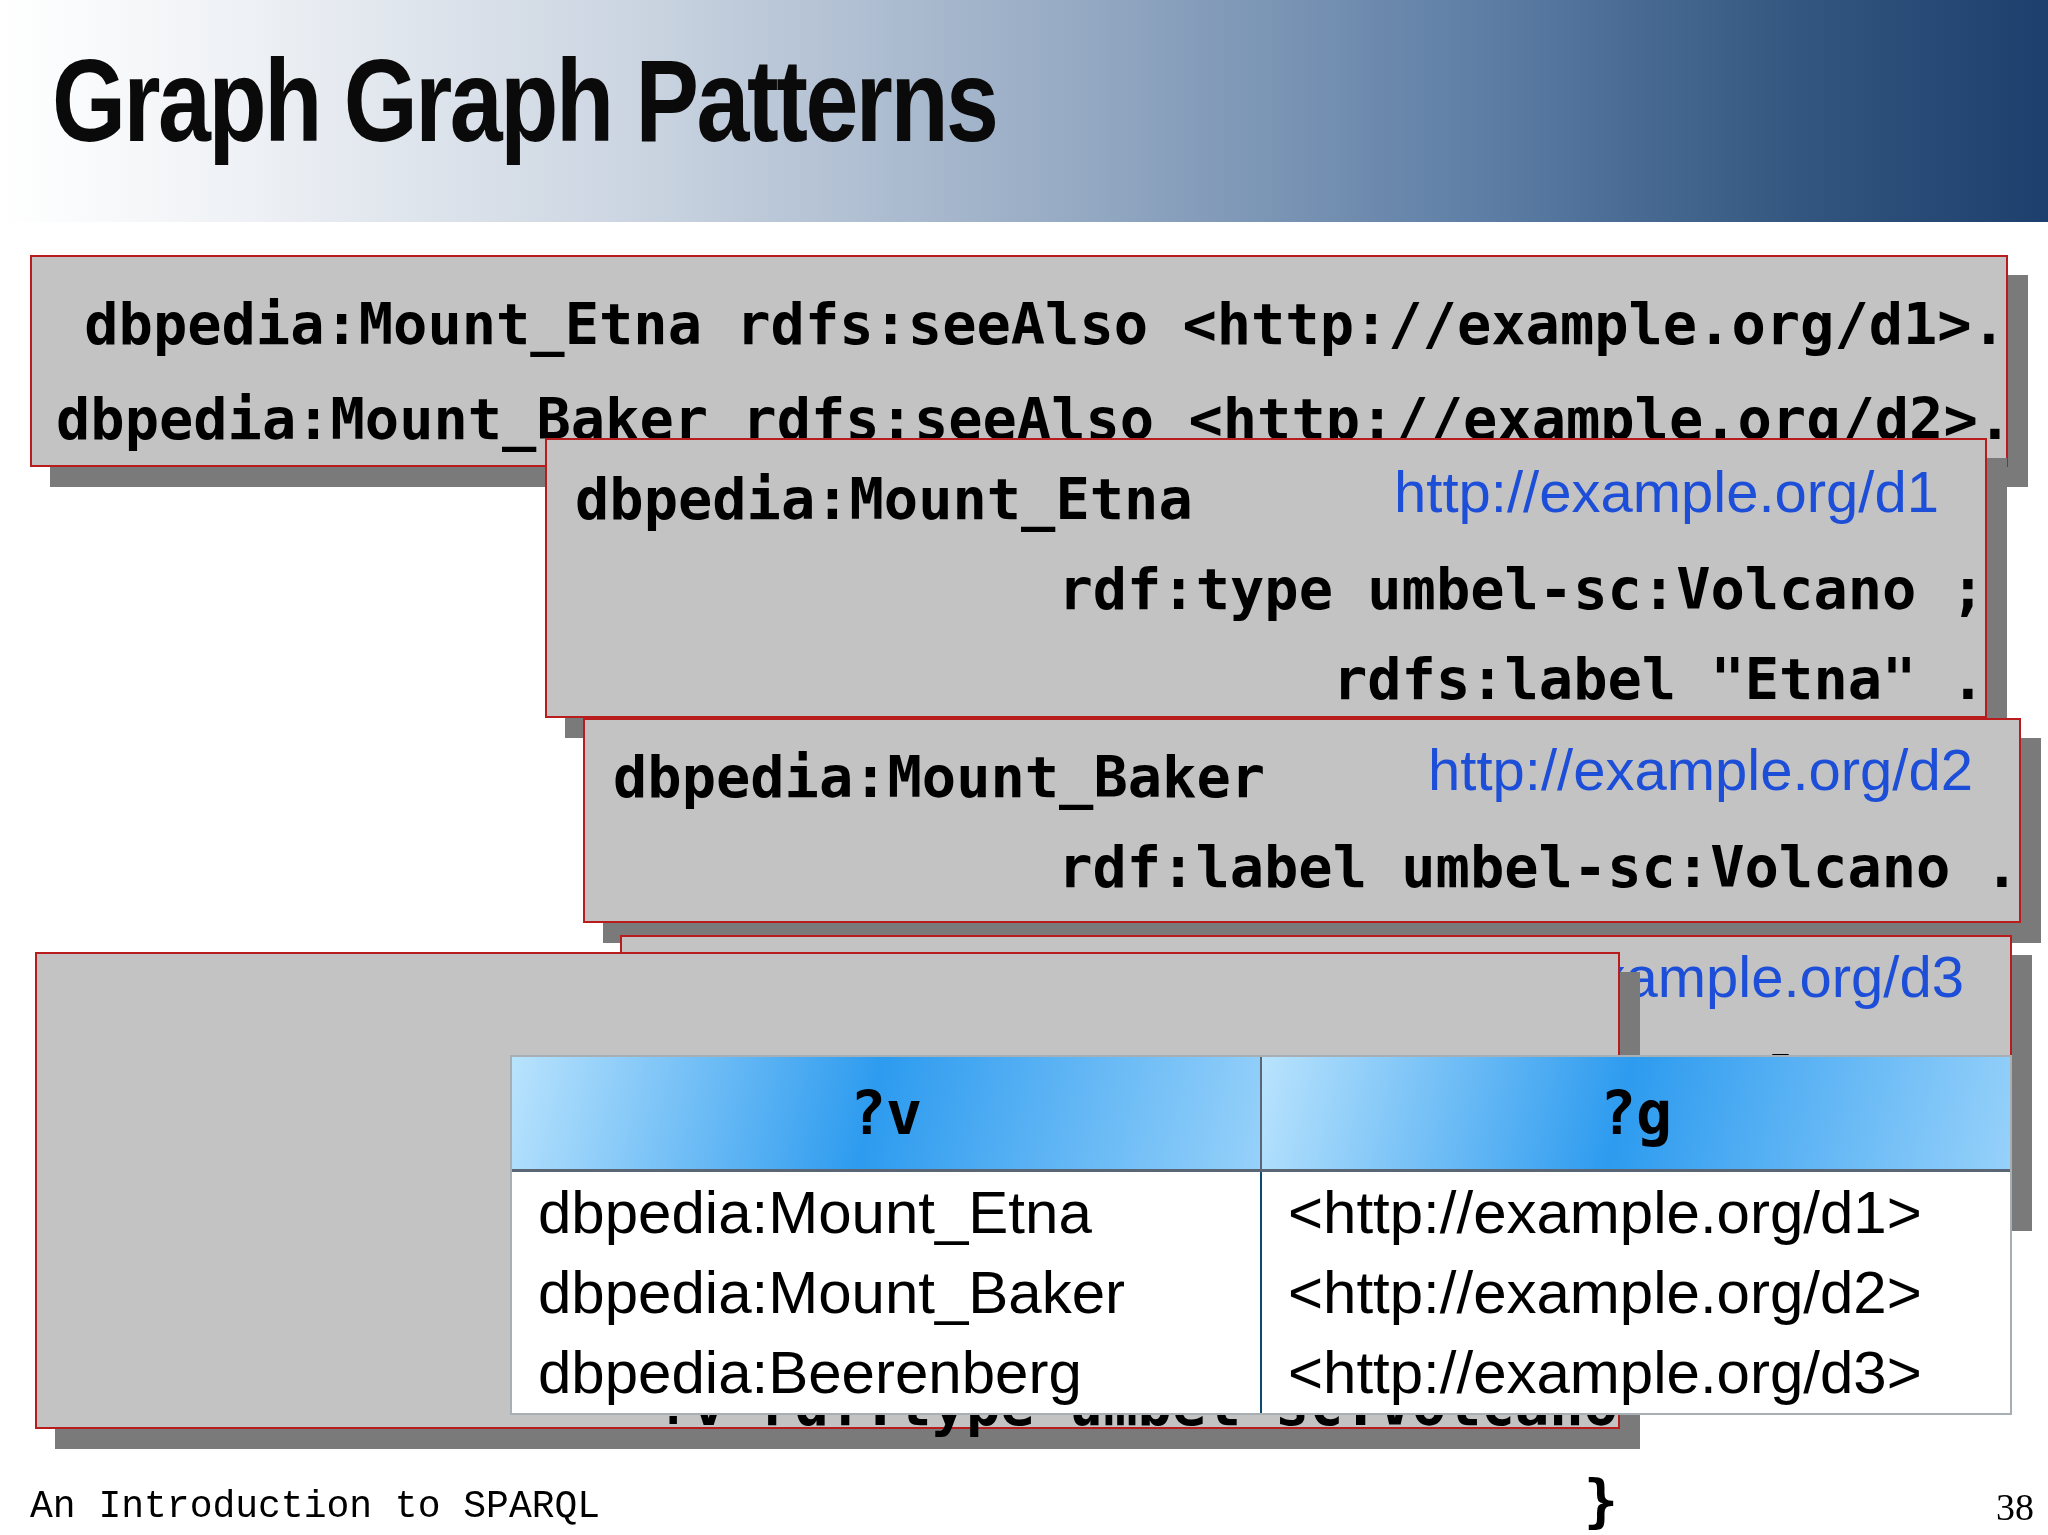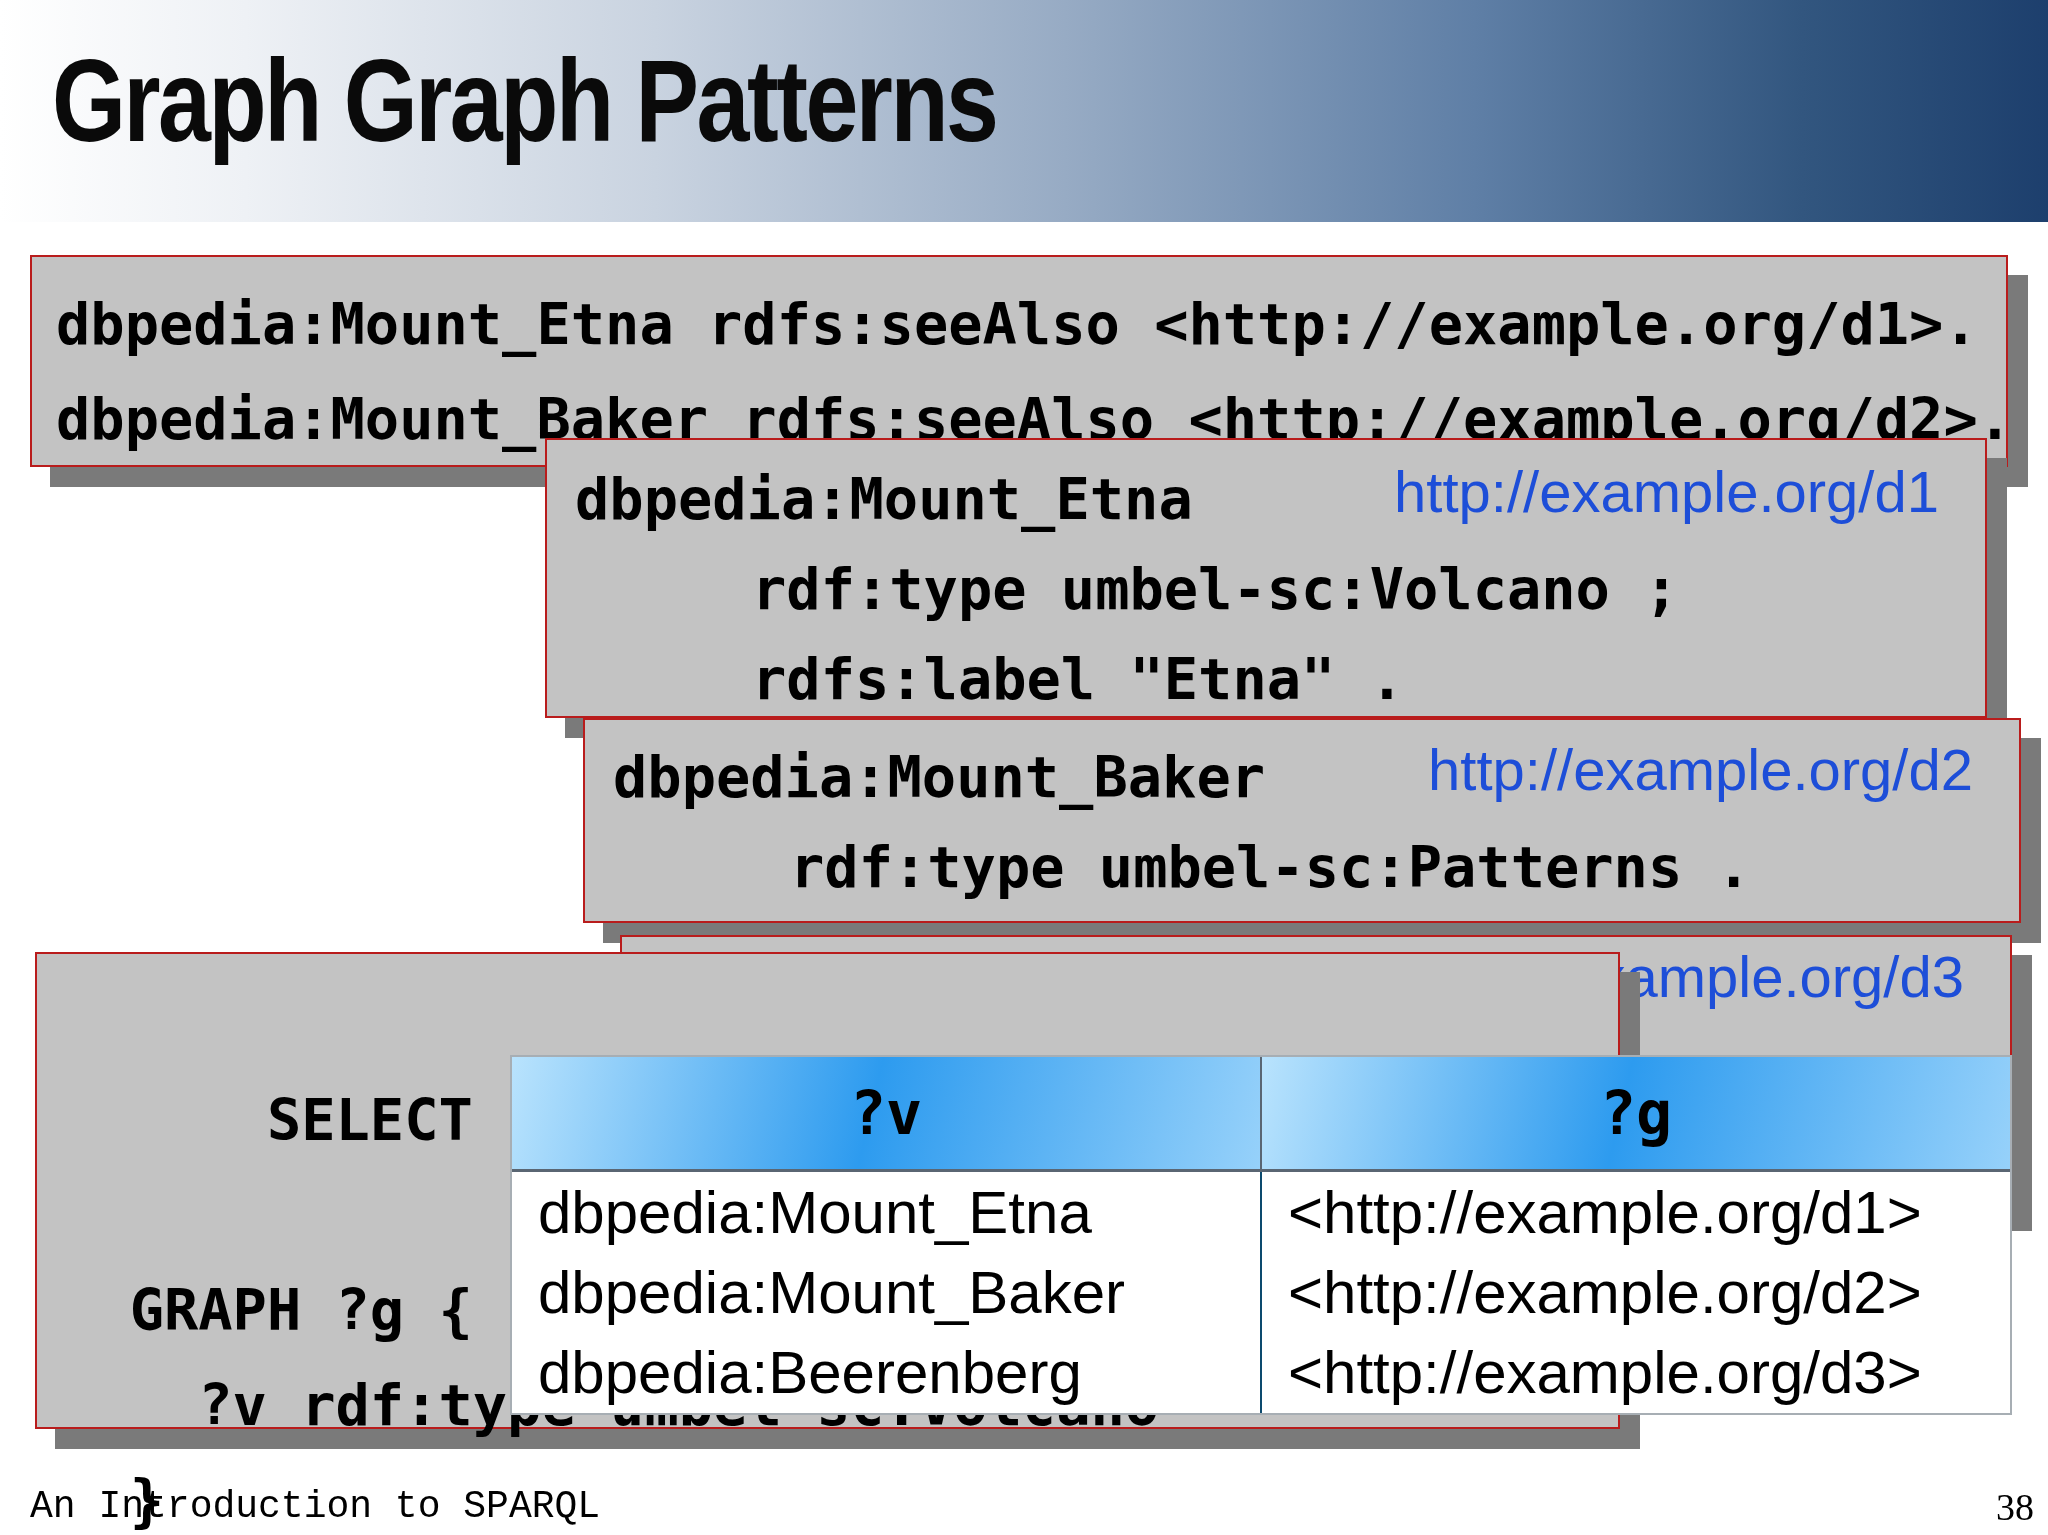--- a/index.html
+++ b/index.html
@@ -1,17 +1,17 @@
 <!DOCTYPE html>
 <html><head>
 <meta charset="utf-8">
 <style>
   html,body{margin:0;padding:0;background:#fff;}
   .slide{position:relative;width:2048px;height:1535px;background:#ffffff;overflow:hidden;
-         font-family:"Liberation Sans",sans-serif;}
+         font-family:"Liberation Sans",sans-serif;text-align:right;}
 
   
   .banner{position:absolute;left:0;top:0;width:2048px;height:222px;z-index:1;
     background:linear-gradient(90deg,#ffffff 0%,#eef1f5 12%,#c9d3e0 32%,#97abc4 52%,
                #5f7fa6 72%,#32567f 88%,#1d3f6d 100%);}
   .title{position:absolute;left:52px;top:34px;font-size:116px;font-weight:bold;color:#0a0a0a;
     letter-spacing:-3px;white-space:nowrap;transform:scaleX(0.82);transform-origin:left top;}
   .logo{position:absolute;left:1838px;top:12px;width:196px;height:196px;}
 
   
@@ -105,21 +105,21 @@
     </div>
     <div class="ngline indent">rdf:type umbel-sc:Volcano ;</div>
     <div class="ngline indent">rdfs:label "Etna" .</div>
   </div>
 
   <div class="gbox" id="box-d2">
     <div class="ngrow1">
       <span class="ngline subj">dbpedia:Mount_Baker</span>
       <span class="graphuri uripad">http://example.org/d2</span>
     </div>
-    <div class="ngline indent">rdf:type umbel-sc:Patterns .</div>
+    <div class="ngline indent">rdf:label umbel-sc:Volcano .</div>
   </div>
 
   <div class="gbox" id="box-d3">
     <div class="ngrow1">
       <span class="ngline subj">dbpedia:Beerenberg</span>
       <span class="graphuri uripad">http://example.org/d3</span>
     </div>
     <div class="ngline indent">rdf:type umbel-sc:Volcano ;</div>
     <div class="ngline indent">rdfs:label "Beerenberg" .</div>
   </div>

